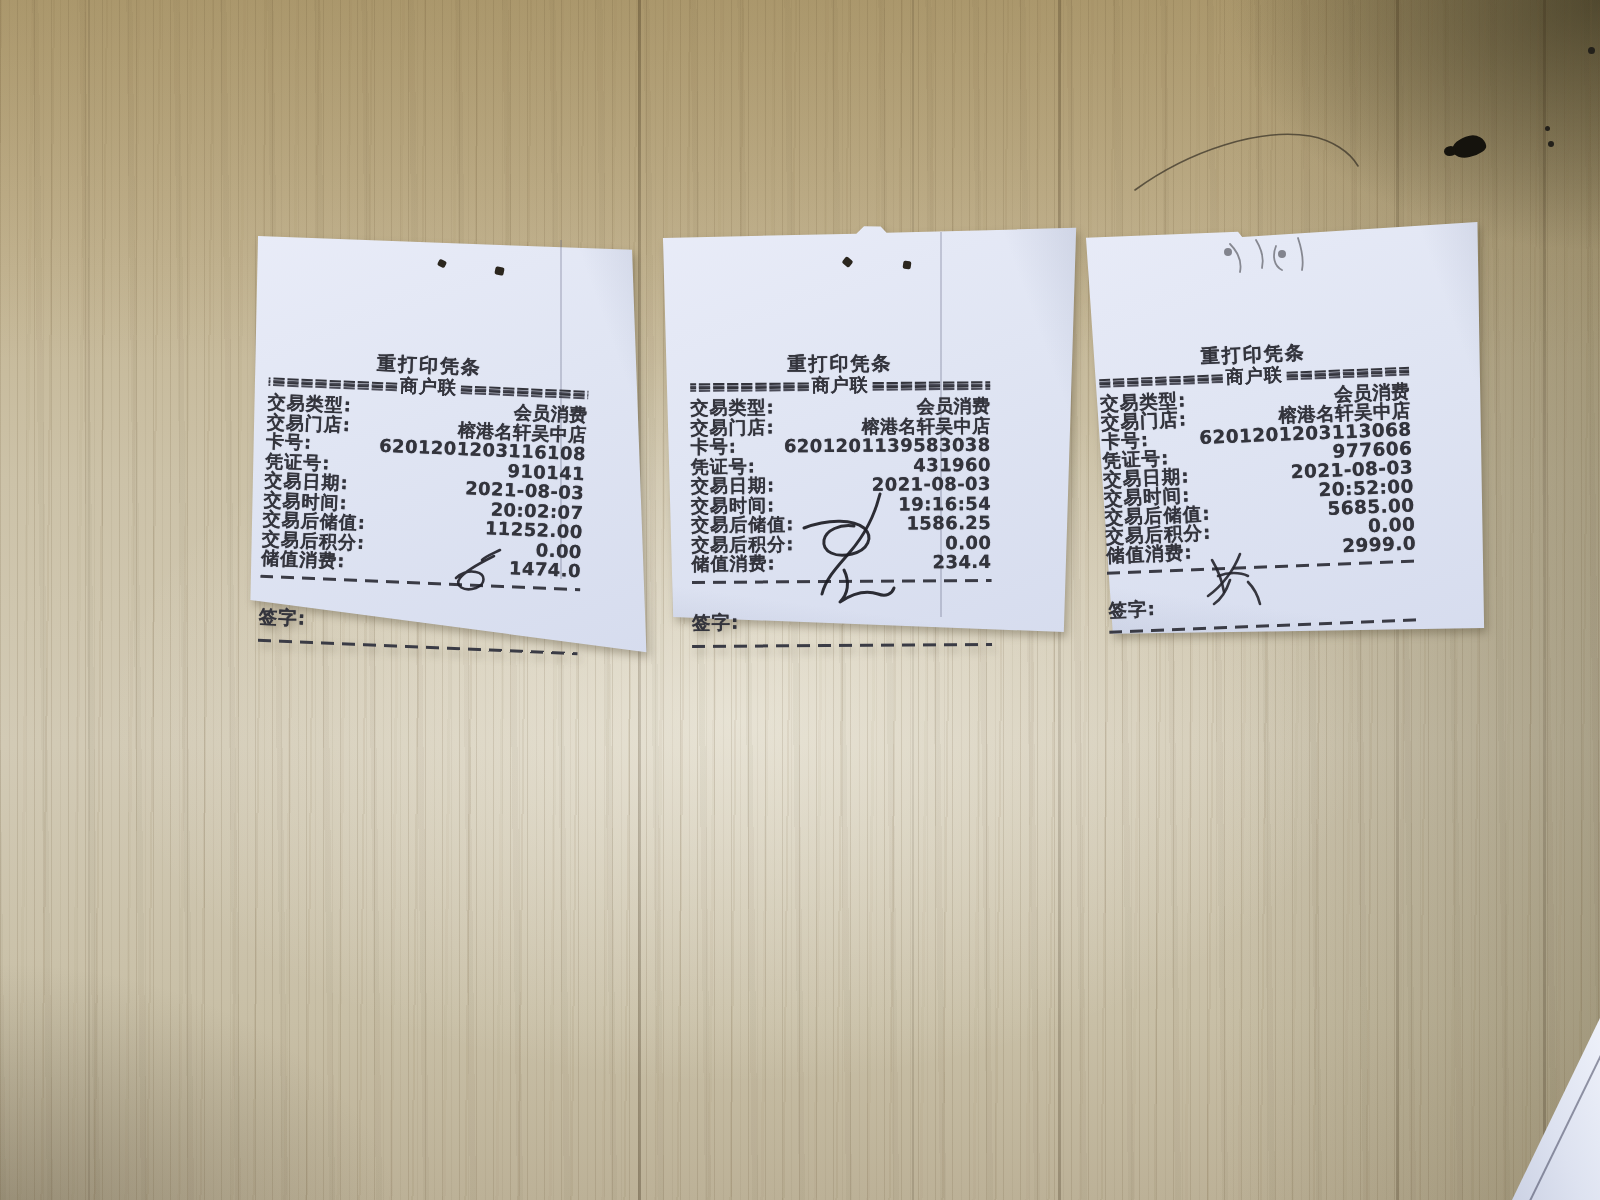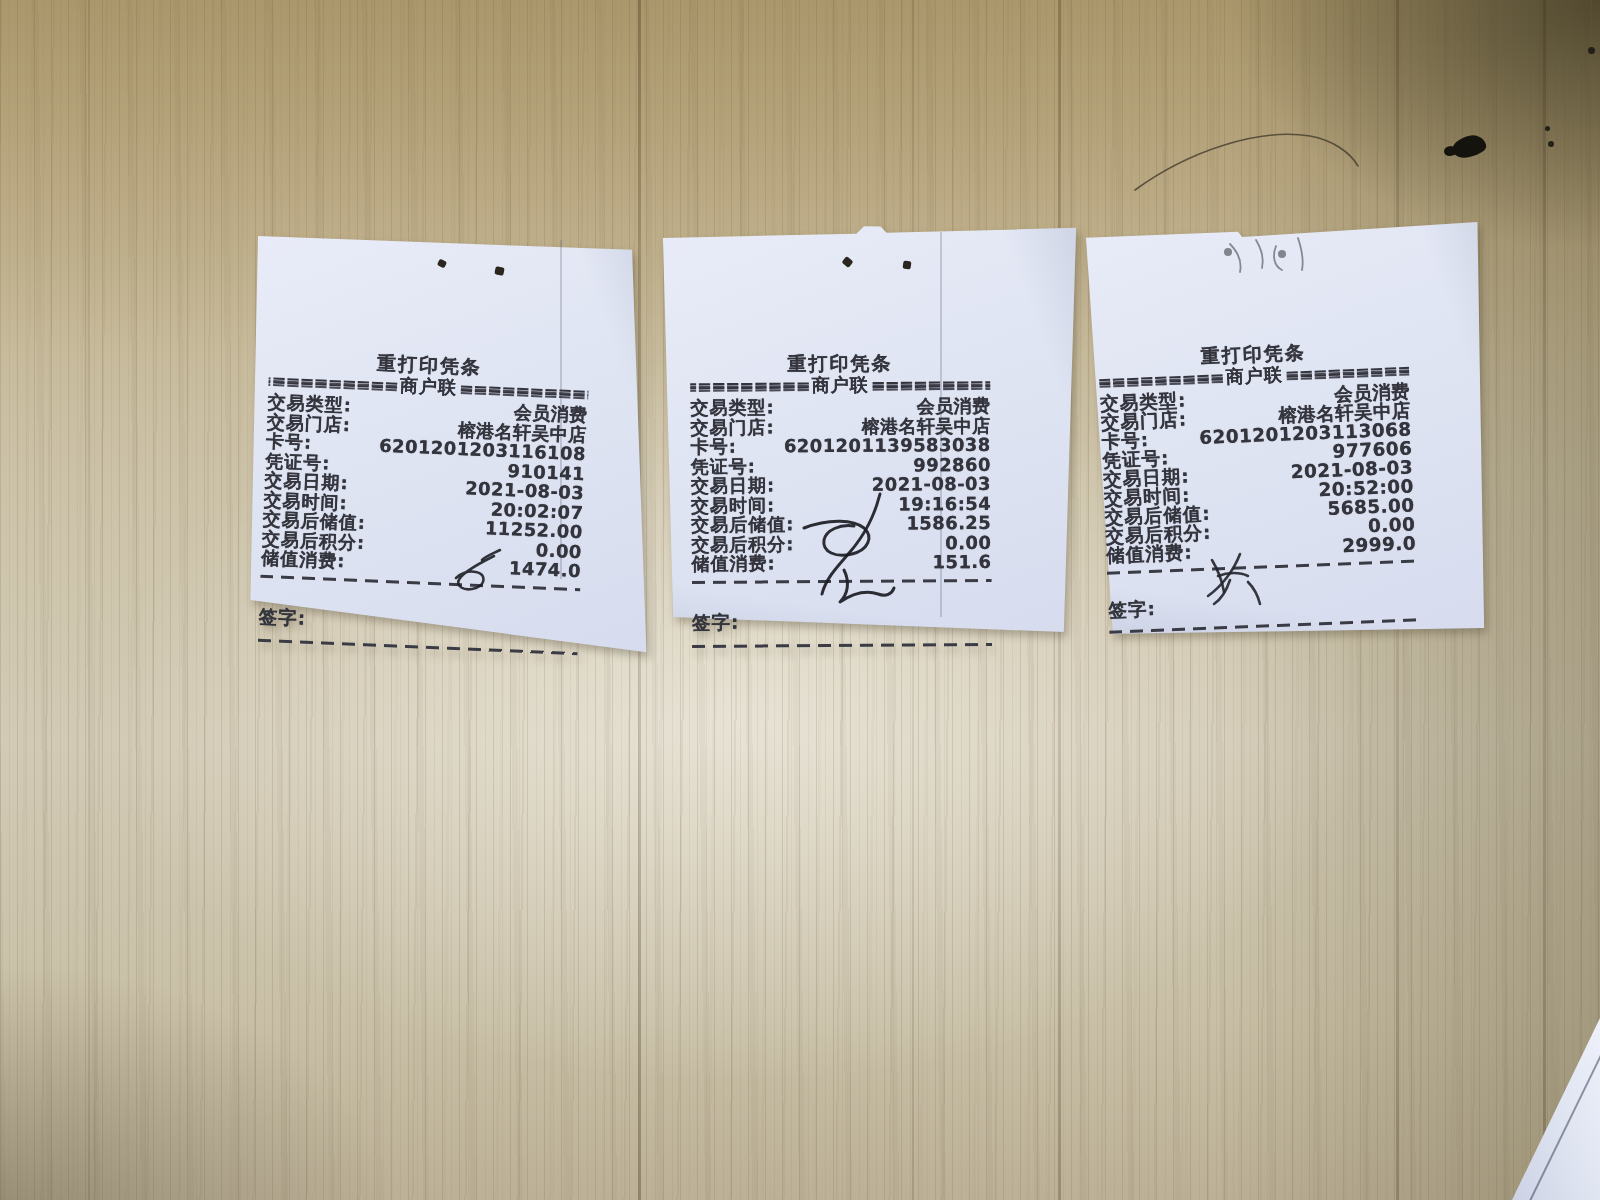--- a/index.html
+++ b/index.html
@@ -177,41 +177,41 @@
           <div class="row">
             <span class="lbl">交易门店:</span>
             <span class="val">榕港名轩吴中店</span>
           </div>
           <div class="row">
             <span class="lbl">卡号:</span>
             <span class="val">6201201139583038</span>
           </div>
           <div class="row">
             <span class="lbl">凭证号:</span>
-            <span class="val">992860</span>
+            <span class="val">431960</span>
           </div>
           <div class="row">
             <span class="lbl">交易日期:</span>
             <span class="val">2021-08-03</span>
           </div>
           <div class="row">
             <span class="lbl">交易时间:</span>
             <span class="val">19:16:54</span>
           </div>
           <div class="row">
             <span class="lbl">交易后储值:</span>
             <span class="val">1586.25</span>
           </div>
           <div class="row">
             <span class="lbl">交易后积分:</span>
             <span class="val">0.00</span>
           </div>
           <div class="row">
             <span class="lbl">储值消费:</span>
-            <span class="val">151.6</span>
+            <span class="val">234.4</span>
           </div>
         </div>
       <div class="dash d1"></div>
       <div class="sign-row">
         <span>签字:</span>
       </div>
       <div class="dash"></div>
     </div>
     <svg class="sig" width="426" height="418">
       <path d="M226,272 C220,296 208,316 196,330 C184,344 172,356 168,372" stroke="#1c1c24" stroke-width="3" opacity=".92"></path>

